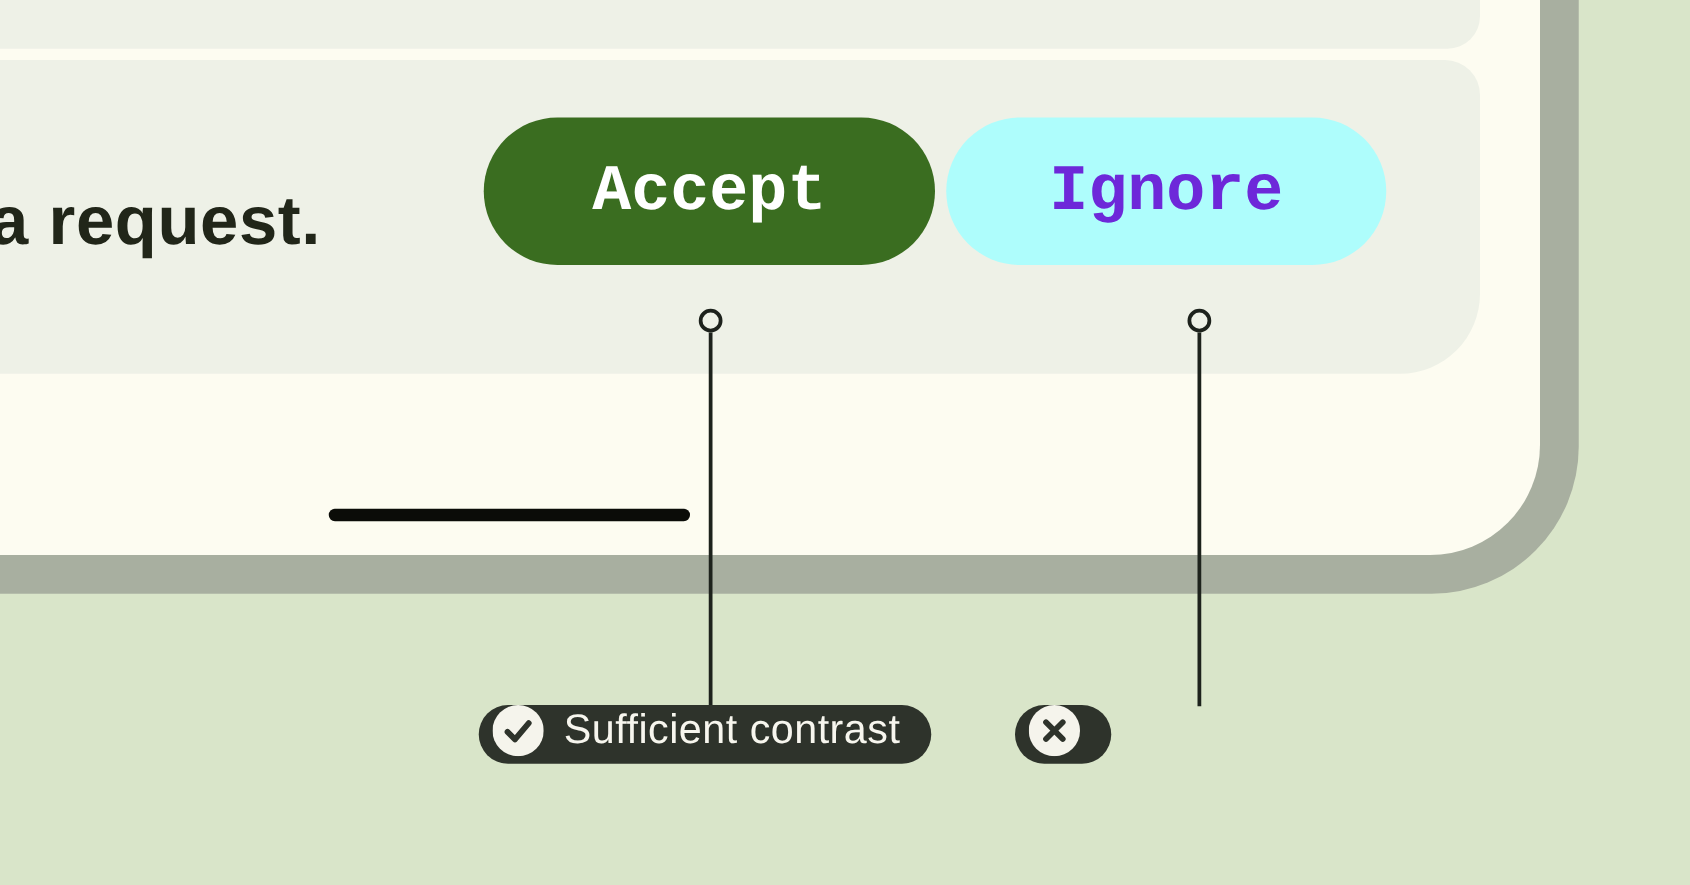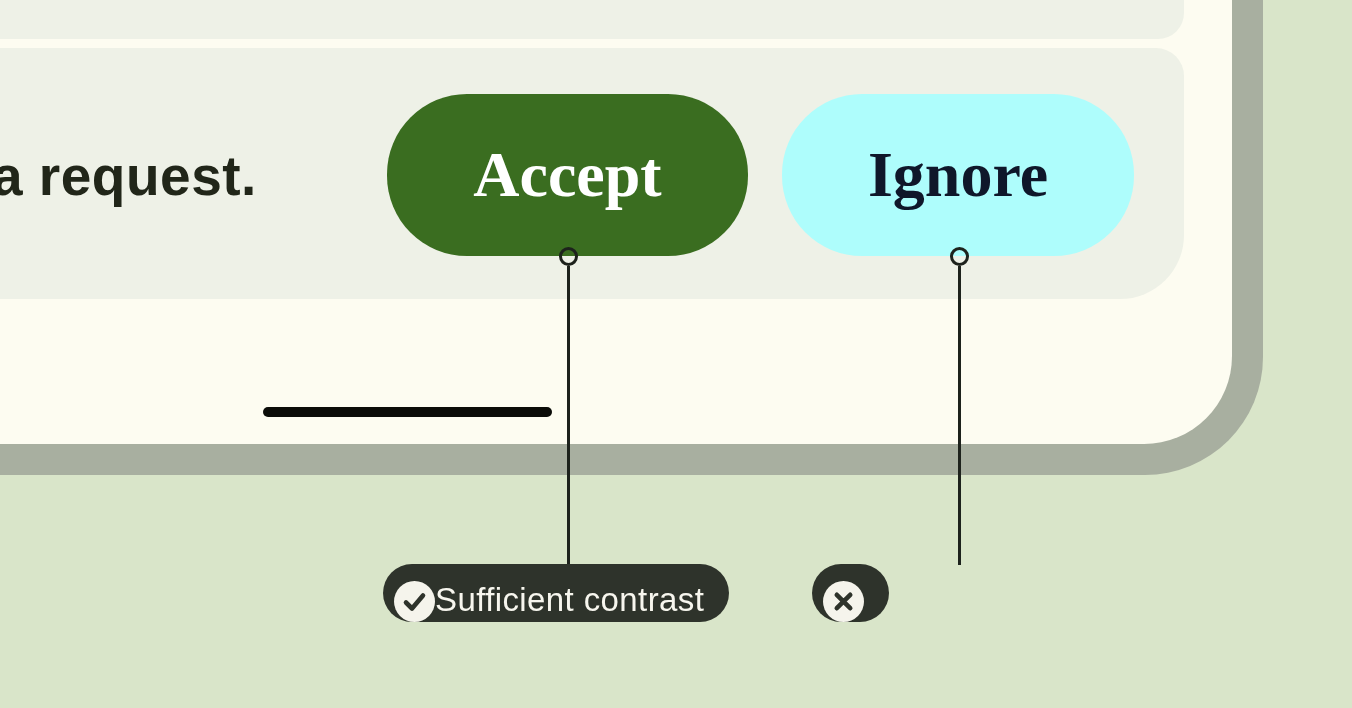--- a/index.html
+++ b/index.html
@@ -57,43 +57,43 @@
     top: 144px;
     font-size: 55px;
     font-weight: 700;
     letter-spacing: 0.5px;
     color: #212619;
     white-space: nowrap;
   }
 
   .pill-button {
     top: 94px;
-    height: 162px;
+    height: 118px;
     border-radius: 80px;
     border: none;
     display: flex;
     align-items: center;
     justify-content: center;
-    font-family: Liberation Serif, serif;
-    font-size: 64px;
+    font-family: Liberation Mono, monospace;
+    font-size: 52px;
     font-weight: 700;
     cursor: pointer;
     padding: 0;
   }
   .accept-button {
     left: 387px;
     width: 361px;
     background: #3a6d20;
     color: #ffffff;
   }
   .ignore-button {
-    left: 782px;
+    left: 757px;
     width: 352px;
     background: #aefdfc;
-    color: #0f172a;
+    color: #6d28d9;
   }
 
   .home-indicator {
     left: 263px;
     top: 407px;
     width: 289px;
     height: 10px;
     border-radius: 6px;
     background: #0b0c08;
   }
@@ -115,27 +115,27 @@
     background: #1d221c;
     top: 266px;
     height: 299px;
   }
   .line-accept { left: 567px; }
   .line-ignore { left: 958px; }
 
   
   .callout {
     top: 564px;
-    height: 58px;
+    height: 47px;
     border-radius: 32px;
     background: #2e332b;
     display: inline-flex;
-    align-items: flex-end;
+    align-items: flex-start;
     padding: 0 25px 0 11px;
-    gap: 0;
+    gap: 16px;
     white-space: nowrap;
   }
   .callout-sufficient { left: 383px; }
   .callout-poor { left: 812px; }
 
   .callout-icon {
     width: 41px;
     height: 41px;
     flex: 0 0 auto;
     display: block;

